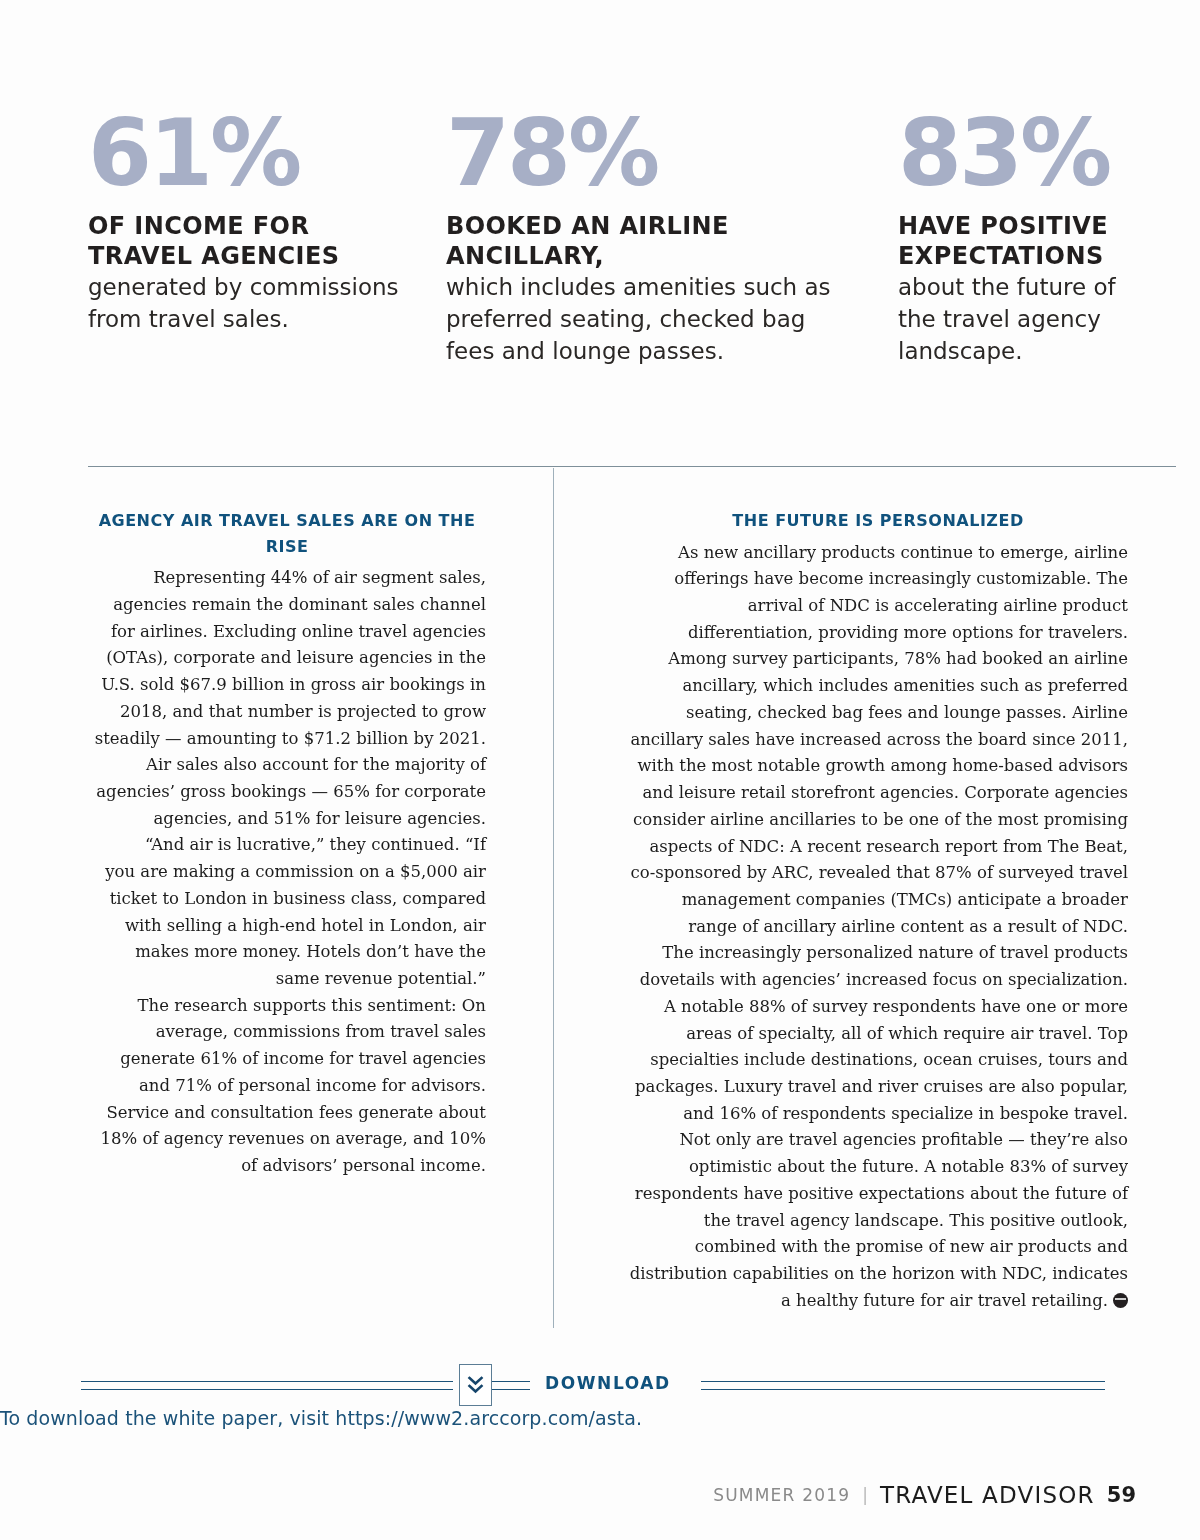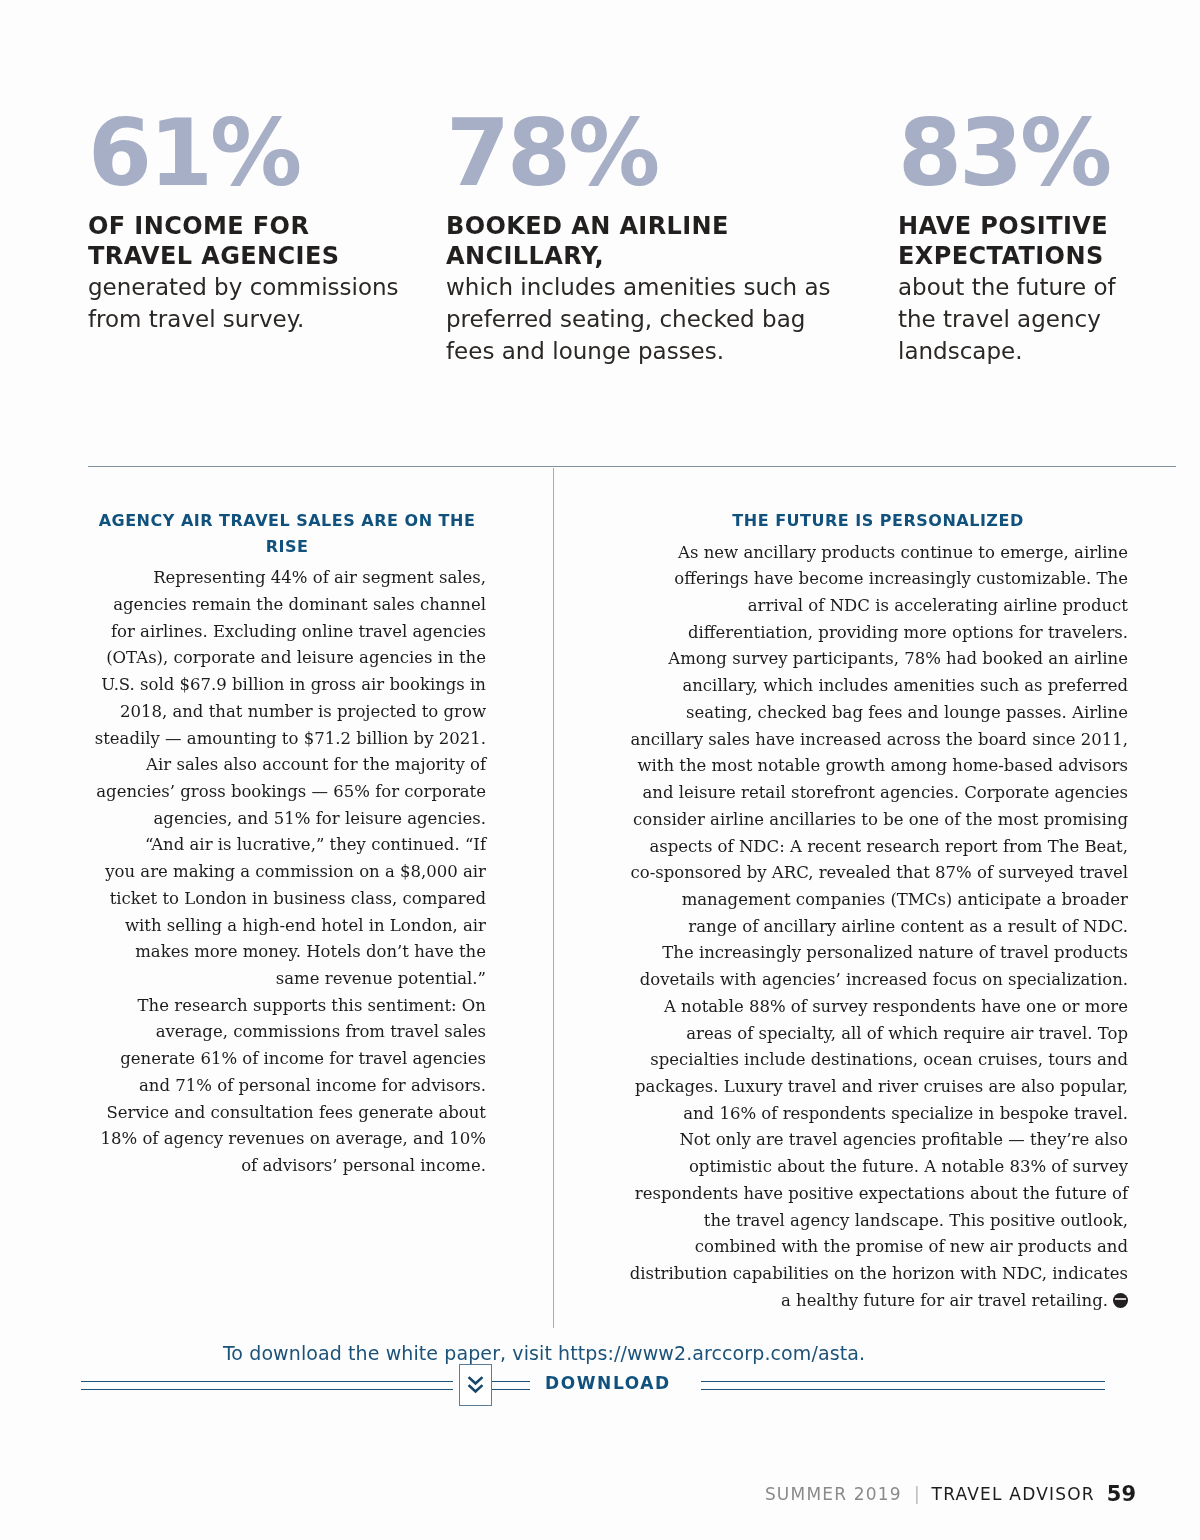--- a/index.html
+++ b/index.html
@@ -180,23 +180,22 @@
     font-family: "DejaVu Sans", sans-serif;
     font-weight: 700;
     font-size: 17px;
     letter-spacing: 1.6px;
     color: #10527d;
   }
 
   .dl-caption {
     position: absolute;
     left: 0;
-    top: 1342px;
+    top: 1407px;
     width: 1088px;
-    text-align: center;
     font-family: "DejaVu Sans", sans-serif;
     font-size: 19px;
     color: #1b5279;
     letter-spacing: 0.1px;
   }
 
   
   .footer {
     position: absolute;
     right: 64px;
@@ -210,42 +209,42 @@
     font-size: 17px;
     letter-spacing: 1.2px;
     color: #8a8a8a;
   }
   .f-pipe {
     font-size: 17px;
     color: #b9b9b9;
     margin: 0 12px;
   }
   .f-title {
-    font-size: 17px;
+    font-size: 23px;
     letter-spacing: 1.2px;
     color: #1c1c1c;
   }
   .f-page {
     font-size: 21px;
     font-weight: 700;
     color: #1c1c1c;
     margin-left: 12px;
   }
 </style>
 </head>
 <body>
 
 <div class="page">
 
   <div class="stats">
 
     <div class="stat s1">
       <div class="stat-number">61%</div>
       <div class="stat-head">OF INCOME FOR TRAVEL AGENCIES</div>
-      <div class="stat-sub">generated by commissions from travel survey.</div>
+      <div class="stat-sub">generated by commissions from travel sales.</div>
     </div>
 
     <div class="stat s2">
       <div class="stat-number">78%</div>
       <div class="stat-head">BOOKED AN AIRLINE ANCILLARY,</div>
       <div class="stat-sub">which includes amenities such as preferred seating, checked bag fees and lounge passes.</div>
     </div>
 
     <div class="stat s3">
       <div class="stat-number">83%</div>
@@ -255,21 +254,21 @@
 
   </div>
 
   <div class="top-rule"></div>
   <div class="col-divider"></div>
 
   <div class="col col-left">
     <div class="sec-head">AGENCY AIR TRAVEL SALES ARE ON THE RISE</div>
     <p class="body-p">Representing 44% of air segment sales, agencies remain the dominant sales channel for airlines. Excluding online travel agencies (OTAs), corporate and leisure agencies in the U.S. sold $67.9 billion in gross air bookings in 2018, and that number is projected to grow steadily — amounting to $71.2 billion by 2021.</p>
     <p class="body-p">Air sales also account for the majority of agencies’ gross bookings — 65% for corporate agencies, and 51% for leisure agencies.</p>
-    <p class="body-p">“And air is lucrative,” they continued. “If you are making a commission on a $8,000 air ticket to London in business class, compared with selling a high-end hotel in London, air makes more money. Hotels don’t have the same revenue potential.”</p>
+    <p class="body-p">“And air is lucrative,” they continued. “If you are making a commission on a $5,000 air ticket to London in business class, compared with selling a high-end hotel in London, air makes more money. Hotels don’t have the same revenue potential.”</p>
     <p class="body-p">The research supports this sentiment: On average, commissions from travel sales generate 61% of income for travel agencies and 71% of personal income for advisors. Service and consultation fees generate about 18% of agency revenues on average, and 10% of advisors’ personal income.</p>
   </div>
 
   <div class="col col-right">
     <div class="sec-head">THE FUTURE IS PERSONALIZED</div>
     <p class="body-p">As new ancillary products continue to emerge, airline offerings have become increasingly customizable. The arrival of NDC is accelerating airline product differentiation, providing more options for travelers.</p>
     <p class="body-p">Among survey participants, 78% had booked an airline ancillary, which includes amenities such as preferred seating, checked bag fees and lounge passes. Airline ancillary sales have increased across the board since 2011, with the most notable growth among home-based advisors and leisure retail storefront agencies. Corporate agencies consider airline ancillaries to be one of the most promising aspects of NDC: A recent research report from The Beat, co-sponsored by ARC, revealed that 87% of surveyed travel management companies (TMCs) anticipate a broader range of ancillary airline content as a result of NDC.</p>
     <p class="body-p">The increasingly personalized nature of travel products dovetails with agencies’ increased focus on specialization. A notable 88% of survey respondents have one or more areas of specialty, all of which require air travel. Top specialties include destinations, ocean cruises, tours and packages. Luxury travel and river cruises are also popular, and 16% of respondents specialize in bespoke travel.</p>
     <p class="body-p"><span>Not only are travel agencies profitable — they’re also optimistic about the future. A notable 83% of survey respondents have positive expectations about the future of the travel agency landscape. This positive outlook, combined with the promise of new air products and distribution capabilities on the horizon with NDC, indicates a healthy future for air travel retailing.</span><span class="endmark"></span></p>
   </div>

